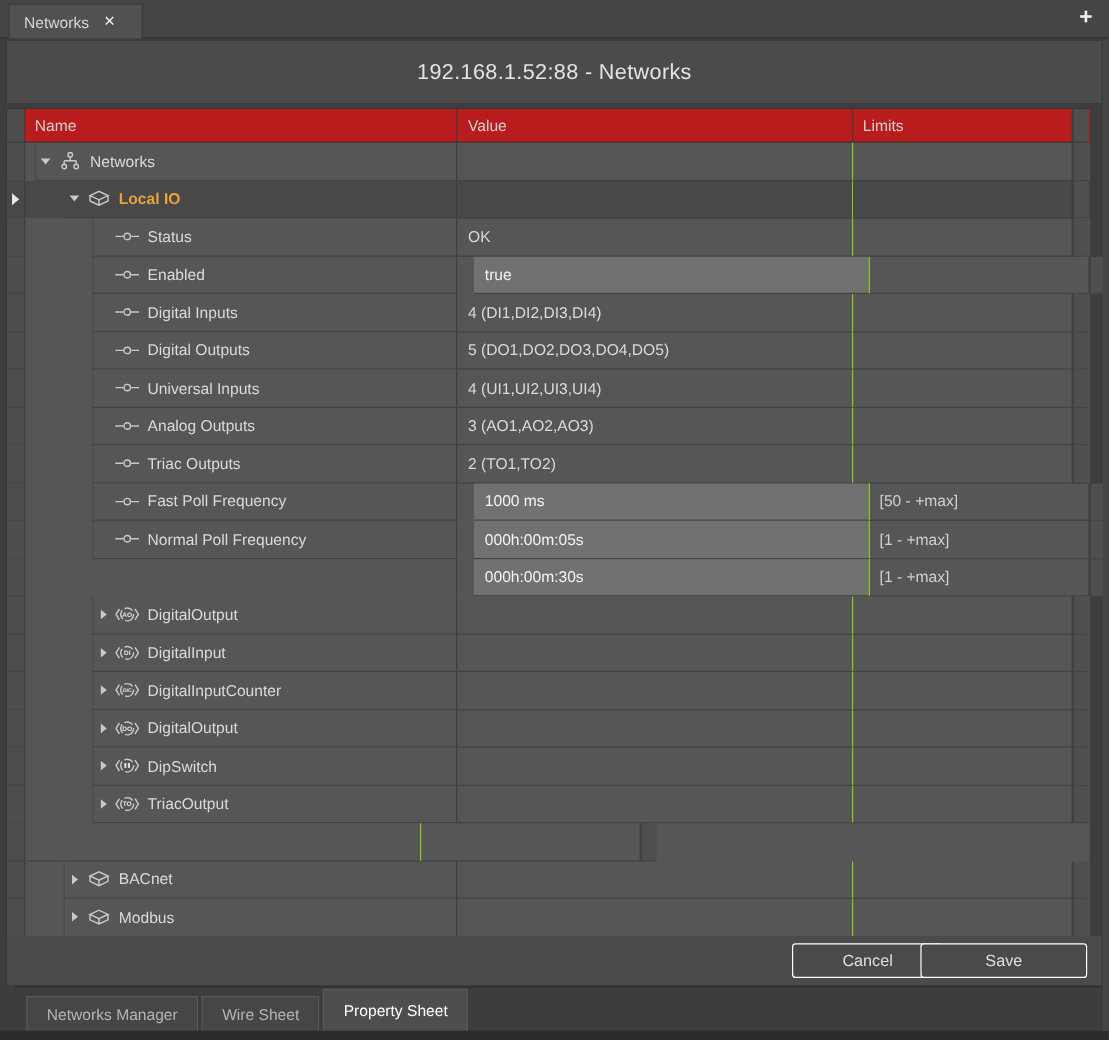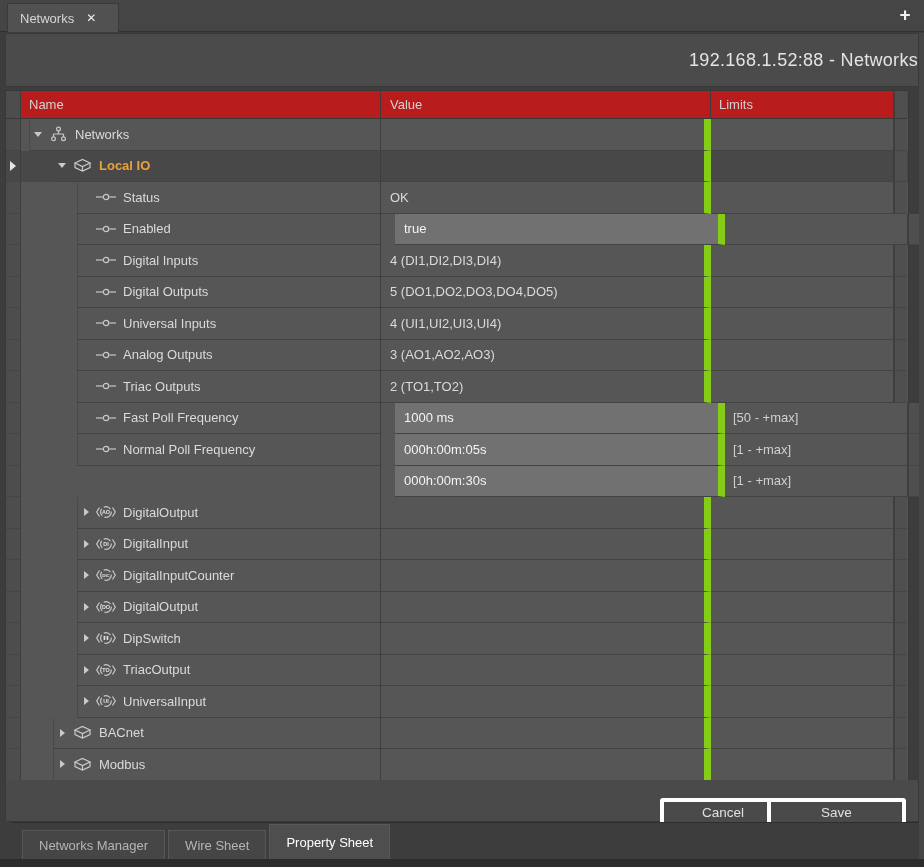--- a/index.html
+++ b/index.html
@@ -16,21 +16,21 @@
     background:#515151; display:flex; align-items:center; gap:12px;
     padding:0 12px; font-size:13px; color:#d6d6d6; border:1px solid #3a3a3a; border-bottom:none; }
   .top-tab .close { color:#ececec; font-weight:bold; font-size:12px; cursor:pointer; }
   .add-tab { position:absolute; right:8px; top:4px; width:22px; height:22px;
     color:#f0f0f0; font-size:19px; font-weight:bold; text-align:center; line-height:22px; cursor:pointer; }
   
   .right-edge { position:absolute; top:33px; right:0; width:5px; bottom:8px; background:#464646; }
   
   .titlebar { position:absolute; top:33px; left:5px; width:914px; height:54px;
     background:#4b4b4b; border:1px solid #3a3a3a;
-    display:flex; align-items:center; justify-content:flex-end; }
+    display:flex; align-items:center; justify-content:center; }
   .titlebar span { font-size:18px; color:#e4e4e4; letter-spacing:.3px; }
   
   .grid { position:absolute; top:90px; left:5px; width:904px; height:690px;
     border:1px solid #383838; background:#565656; }
   .grid-header { display:flex; height:28px; background:#b91c1c; }
   .hcell { border-right:1px solid #3e3e3e; border-bottom:1px solid #383838;
     font-size:13px; color:#d2d2d2; display:flex; align-items:center; }
   .gutter { width:15px; flex:0 0 15px; background:#4d4d4d;
     border-right:1px solid #3e3e3e; display:flex; align-items:center; justify-content:center; }
   .hname { width:360px; flex:0 0 360px; padding-left:8px; }
@@ -47,38 +47,38 @@
   .ncontent { flex:1; display:flex; align-items:center;
     border-bottom:1px solid #434343; border-left:1px solid #4a4a4a; min-width:0; }
   .exp { width:16px; flex:0 0 16px; display:flex; align-items:center; justify-content:center; }
   .tri-d { width:0; height:0; border-left:4.5px solid transparent;
     border-right:4.5px solid transparent; border-top:5.5px solid #c9c9c9; }
   .tri-r { width:0; height:0; border-top:4.5px solid transparent;
     border-bottom:4.5px solid transparent; border-left:5.5px solid #c9c9c9; }
   .nicon { width:24px; flex:0 0 24px; display:flex; align-items:center; justify-content:center; }
   .nlabel { margin-left:5px; font-size:13px; color:#dadada; white-space:nowrap; }
   .nlabel.accent { color:#e8a23c;font-weight:bold; }
-  .vcell { width:330px; flex:0 0 330px; border-right:7px solid #84cc16;
+  .vcell { width:330px; flex:0 0 330px; border-right:1px solid #84cc16;
     border-bottom:1px solid #434343; display:flex; align-items:center;
     padding-left:9px; font-size:13px; color:#dadada; white-space:nowrap; overflow:hidden; }
   .vcell.editable { background:#717171; color:#f4f4f4;margin-left:14px; }
   .lcell { width:183px; flex:0 0 183px; border-right:1px solid #3e3e3e;
     border-bottom:1px solid #434343; display:flex; align-items:center;
     padding-left:8px; font-size:13px; color:#d0d0d0; white-space:nowrap; }
   .trow .strip { border-bottom:1px solid #454545; }
   
   .trow.selected, .trow.selected .vcell, .trow.selected .lcell { background:#484848; }
   .trow.selected .gutter { background:#484848; }
   .gsel { width:0; height:0; border-top:5px solid transparent;
     border-bottom:5px solid transparent; border-left:6px solid #e6e6e6; }
   
   .actionbar { position:absolute; top:780px; left:5px; width:914px; height:42px;
     background:#4a4a4a; border:1px solid #383838; border-top:none; }
-  .btn { position:absolute; top:18px; height:29px; background:#4a4a4a;
-    border:4px solid #ffffff; border-radius:3px; color:#e0e0e0; font-size:13.5px;
+  .btn { position:absolute; top:6px; height:29px; background:#4a4a4a;
+    border:1px solid #ffffff; border-radius:3px; color:#e0e0e0; font-size:13.5px;
     font-family:inherit; cursor:pointer; }
   .btn.cancel { right:132px; width:126px; }
   .btn.save { right:12px; width:139px; }
   
   .bottom-tabbar { position:absolute; top:822px; left:12px; width:924px; height:37px;
     background:#3d3d3d; border-top:1px solid #2e2e2e;
     display:flex; align-items:flex-end; padding-left:10px; gap:3px; }
   .btab { height:29px; display:flex; align-items:center; padding:0 16px;
     background:#464646; border:1px solid #585858; border-bottom:none;
     font-size:13px; color:#b4b4b4; cursor:pointer; }
@@ -479,37 +479,20 @@
             </span>
             <span class="nlabel">TriacOutput</span>
           </div>
         </div>
         <div class="vcell"></div>
         <div class="lcell"></div>
         <div class="strip"></div>
       </div>
       <div class="trow">
         <div class="gutter"></div>
-        <div class="ncell">
-          <div class="nindent" style="width:56px"></div>
-          <div class="ncontent">
-            <span class="exp">
-              <i class="tri-r"></i>
-            </span>
-            <span class="nicon">
-              <svg width="22" height="16" viewBox="0 0 22 16">
-    <path d="M4.5 3.5 L1.7 8 L4.5 12.5" stroke="#c9c9c9" stroke-width="1.2" fill="none"></path>
-                <path d="M17.5 3.5 L20.3 8 L17.5 12.5" stroke="#c9c9c9" stroke-width="1.2" fill="none"></path>
-    <circle cx="11" cy="8" r="5.3" stroke="#c9c9c9" stroke-width="1.2" fill="none" stroke-dasharray="7.5 2.4" transform="rotate(25 11 8)"></circle>
-    <text x="11" y="9.9" font-size="5.4" font-weight="bold" fill="#e2e2e2" text-anchor="middle" font-family="Liberation Sans,sans-serif">UI</text>
-              </svg>
-            </span>
-            <span class="nlabel">UniversalInput</span>
-          </div>
-        </div>
         <div class="vcell"></div>
         <div class="lcell"></div>
         <div class="strip"></div>
       </div>
       <div class="trow">
         <div class="gutter"></div>
         <div class="ncell">
           <div class="nindent" style="width:32px"></div>
           <div class="ncontent">
             <span class="exp">

